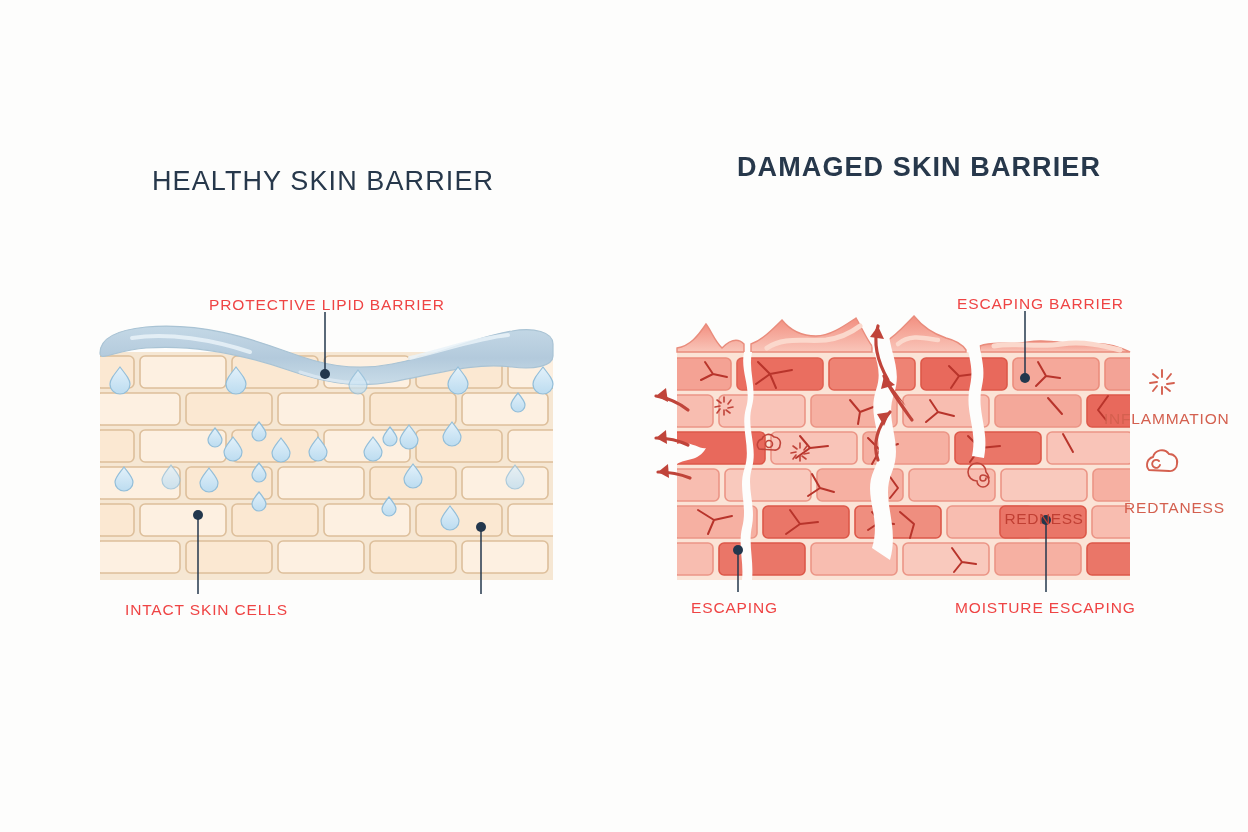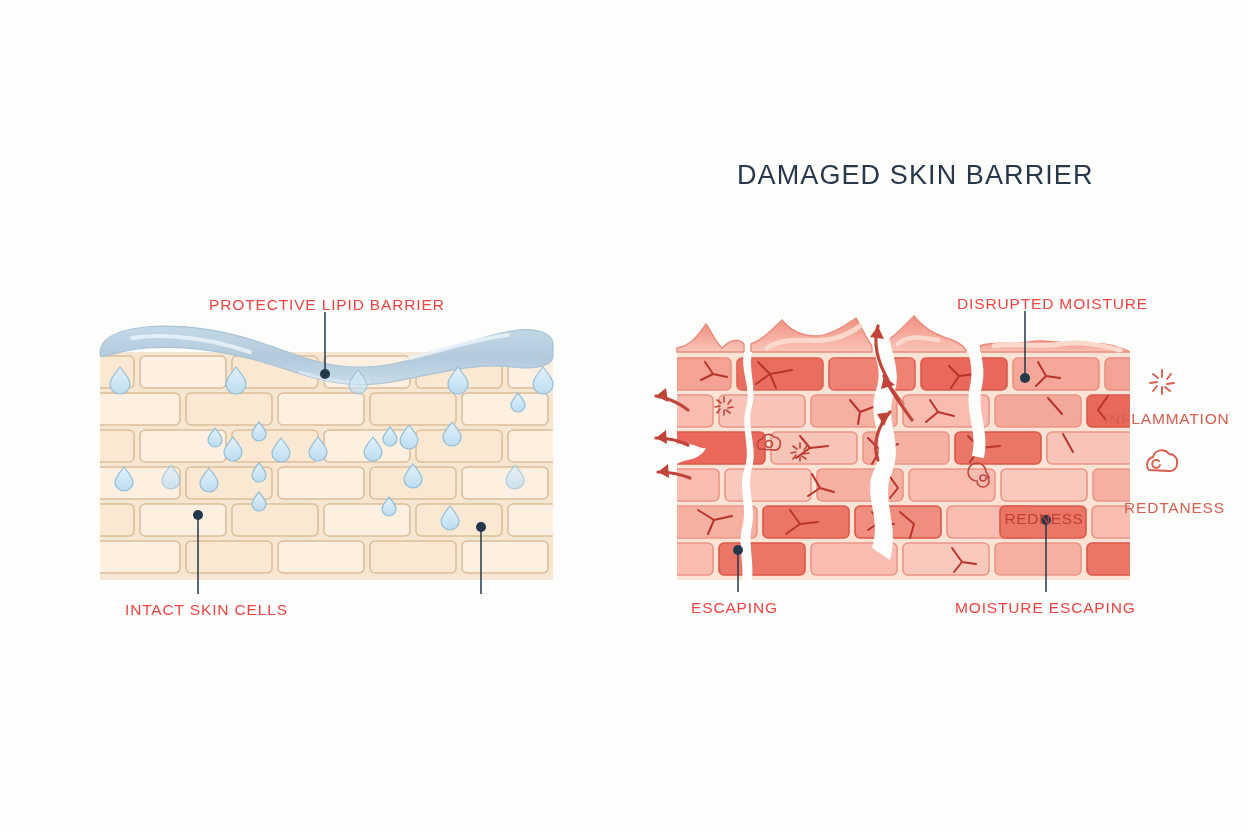--- a/index.html
+++ b/index.html
@@ -16,21 +16,21 @@
   .panel-title{
     position:absolute;
     font-family:"Liberation Sans", sans-serif;
     font-size:27px;
     letter-spacing:1.1px;
     color:#27384b;
     font-weight:400;
     white-space:nowrap;
   }
   #title-healthy{left:152px;top:166px;}
-  #title-damaged{left:737px;top:160px;}
+  #title-damaged{left:737px;top:152px;font-weight:bold;}
 
   .callout-label{
     position:absolute;
     font-family:"Liberation Sans", sans-serif;
     font-size:15.5px;
     letter-spacing:0.85px;
     color:#ef4444;
     white-space:nowrap;
     line-height:21px;
   }
@@ -355,29 +355,30 @@
       <g fill="#23374d">
         <circle cx="1025" cy="378" r="5"></circle>
         <circle cx="738" cy="550" r="5"></circle>
         <circle cx="1046" cy="520" r="5"></circle>
       </g>
 
       <text x="1044" y="524" text-anchor="middle" font-family="Liberation Sans, sans-serif" font-size="15.5" letter-spacing="0.6" fill="#c03f33">REDNESS</text>
     </g>
   </svg>
 
+  <div class="panel-title" id="title-healthy">HEALTHY SKIN BARRIER</div>
 
   <div class="panel-title" id="title-damaged">DAMAGED SKIN BARRIER</div>
 
   <div class="callout-label" id="lbl-lipid">PROTECTIVE LIPID BARRIER</div>
 
   <div class="callout-label" id="lbl-intact">INTACT SKIN CELLS</div>
 
 
-  <div class="callout-label" id="lbl-disrupted">DISRUPTED MOISTURE</div>
+  <div class="callout-label" id="lbl-disrupted">ESCAPING BARRIER</div>
 
   <div class="callout-label" id="lbl-redtaness">ESCAPING</div>
 
   <div class="callout-label" id="lbl-moisture-esc">MOISTURE ESCAPING</div>
 
   <div class="red-label" id="lbl-inflammation">INFLAMMATION</div>
 
   <div class="red-label" id="lbl-irritation">REDTANESS</div>
 
 </div>

